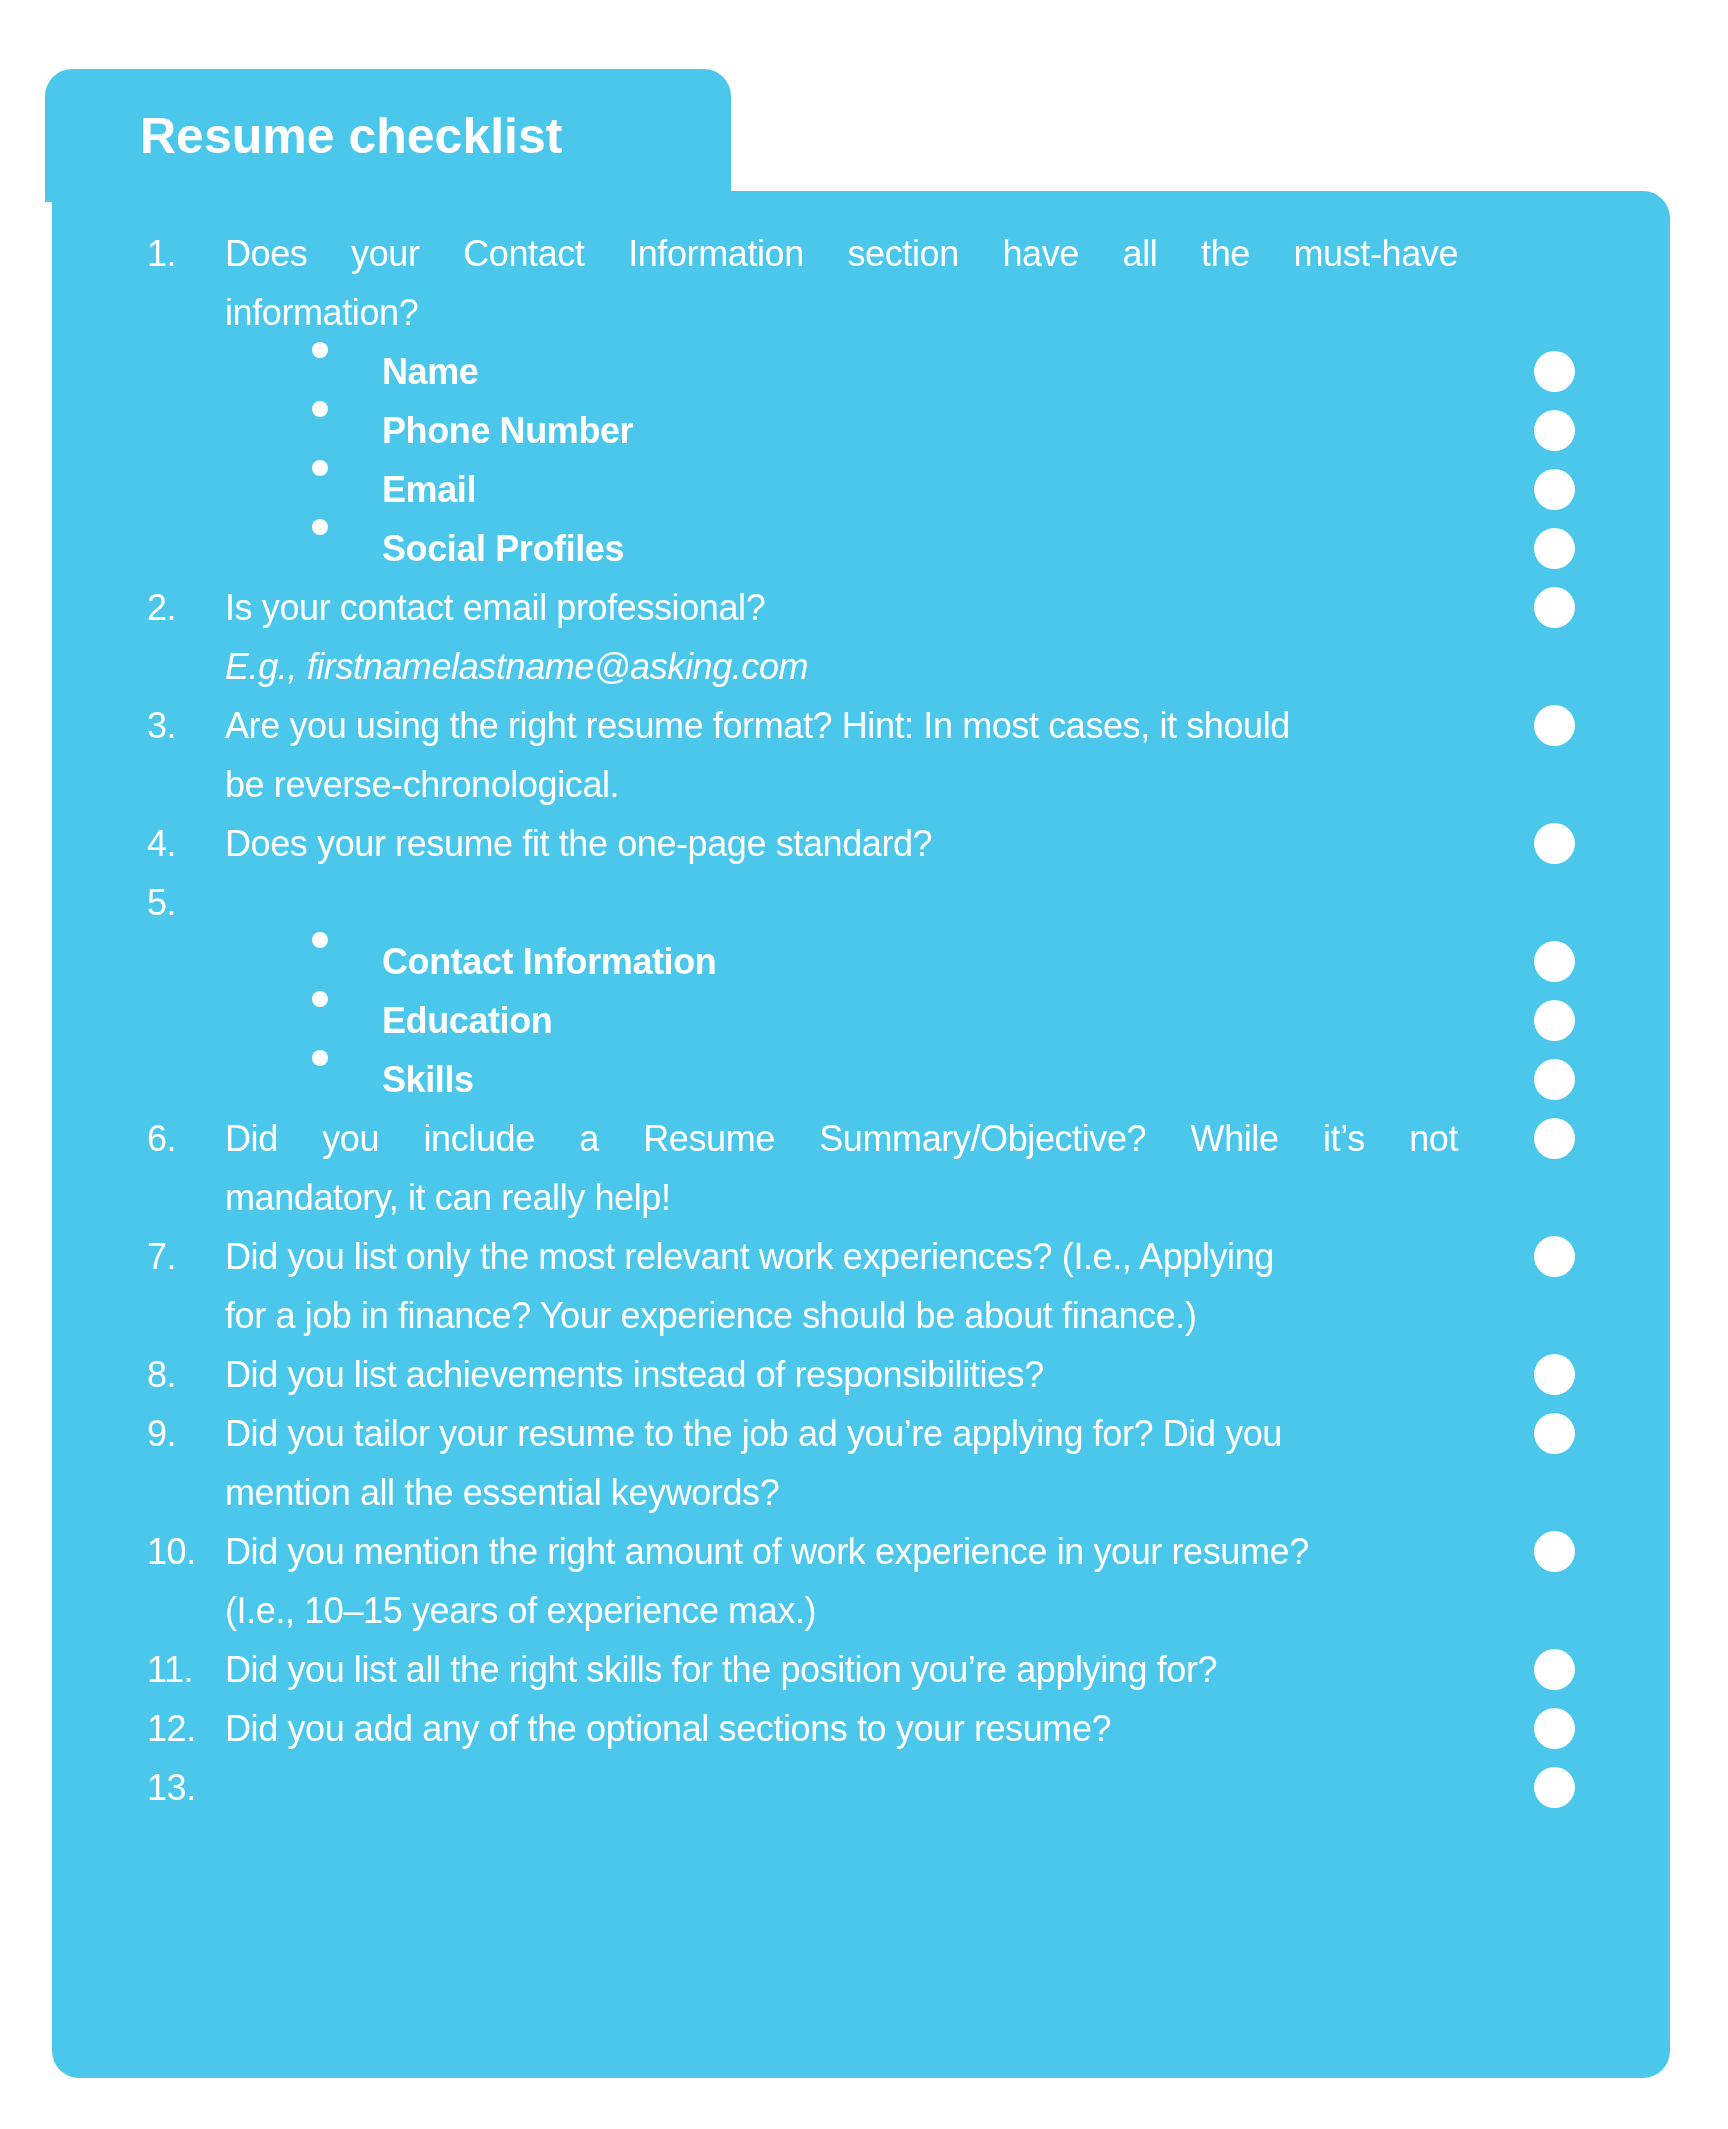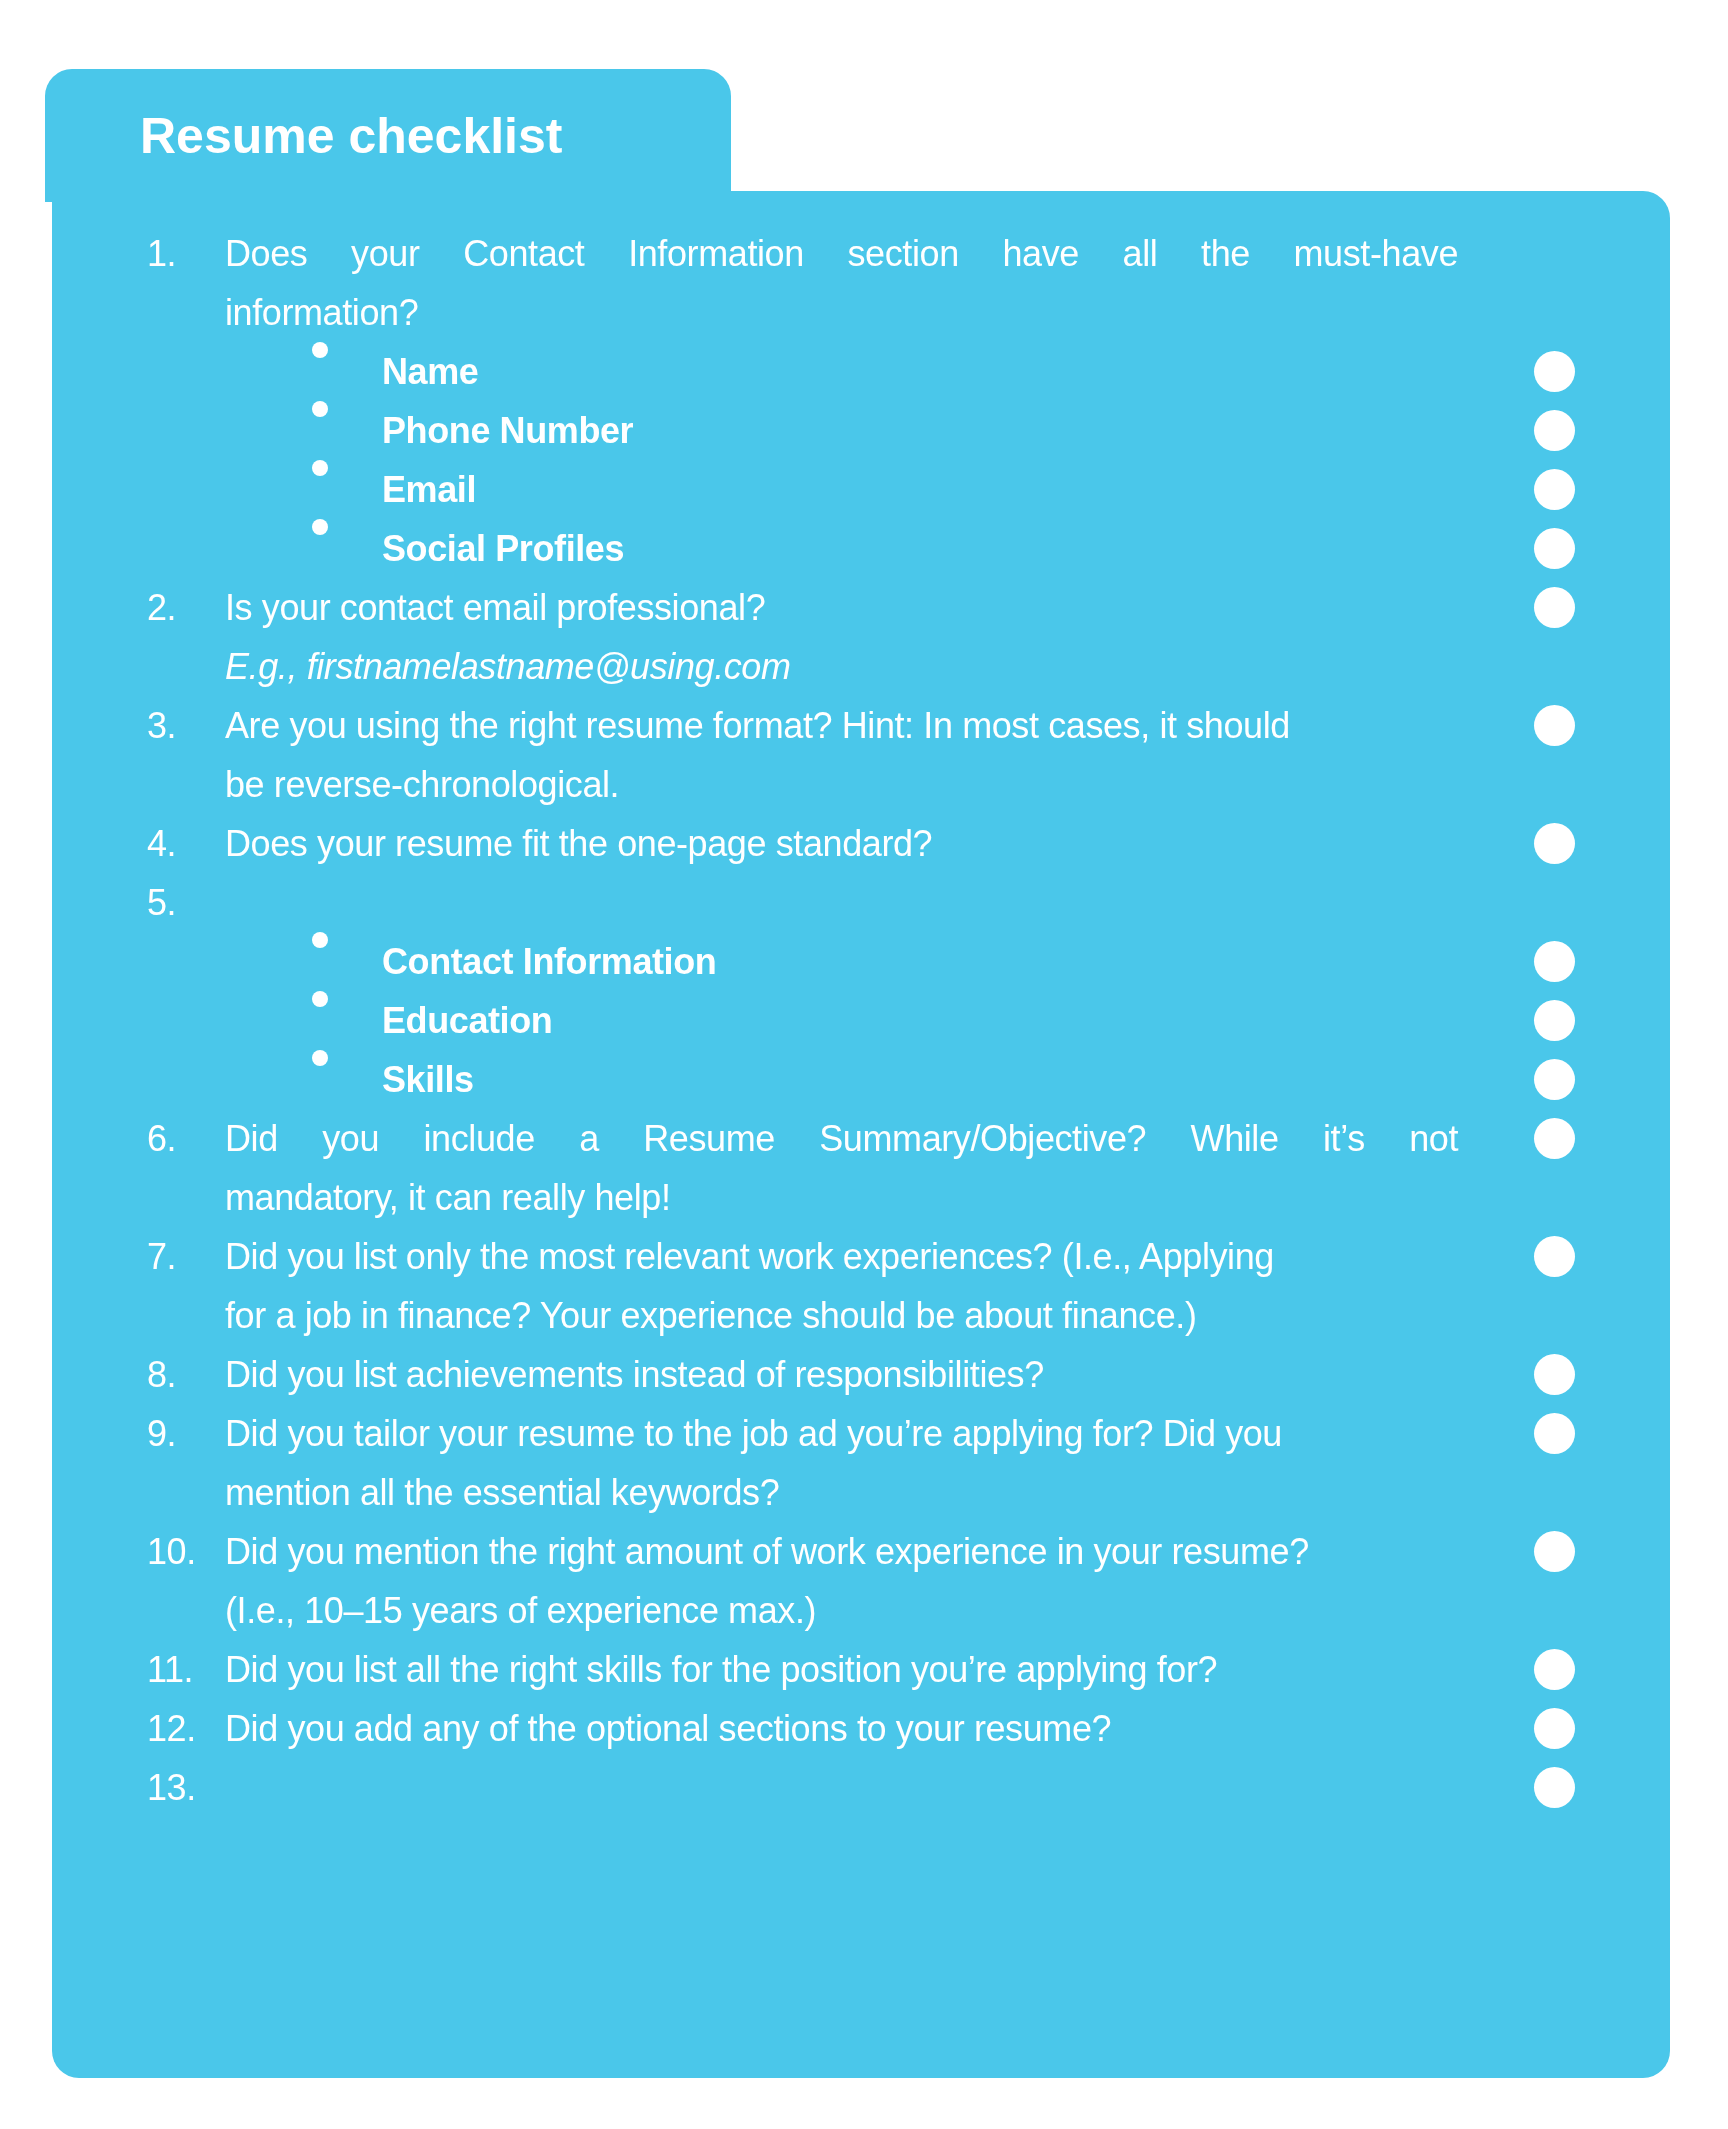--- a/index.html
+++ b/index.html
@@ -119,21 +119,21 @@
     <div class="row bullet-row">
       <span class="dot"></span>
       <span class="blabel">Social Profiles</span>
       <span class="check"></span>
     </div>
 
     <div class="row item">
       <span class="num">2.</span>
       <div class="text">
         <span class="line">Is your contact email professional?</span>
-        <span class="line em">E.g., firstnamelastname@using.com</span>
+        <span class="line em">E.g., firstnamelastname@asking.com</span>
       </div>
       <span class="check"></span>
     </div>
 
     <div class="row item">
       <span class="num">3.</span>
       <div class="text">
         <span class="line">Are you using the right resume format? Hint: In most cases, it should</span>
         <span class="line">be reverse-chronological.</span>
       </div>

